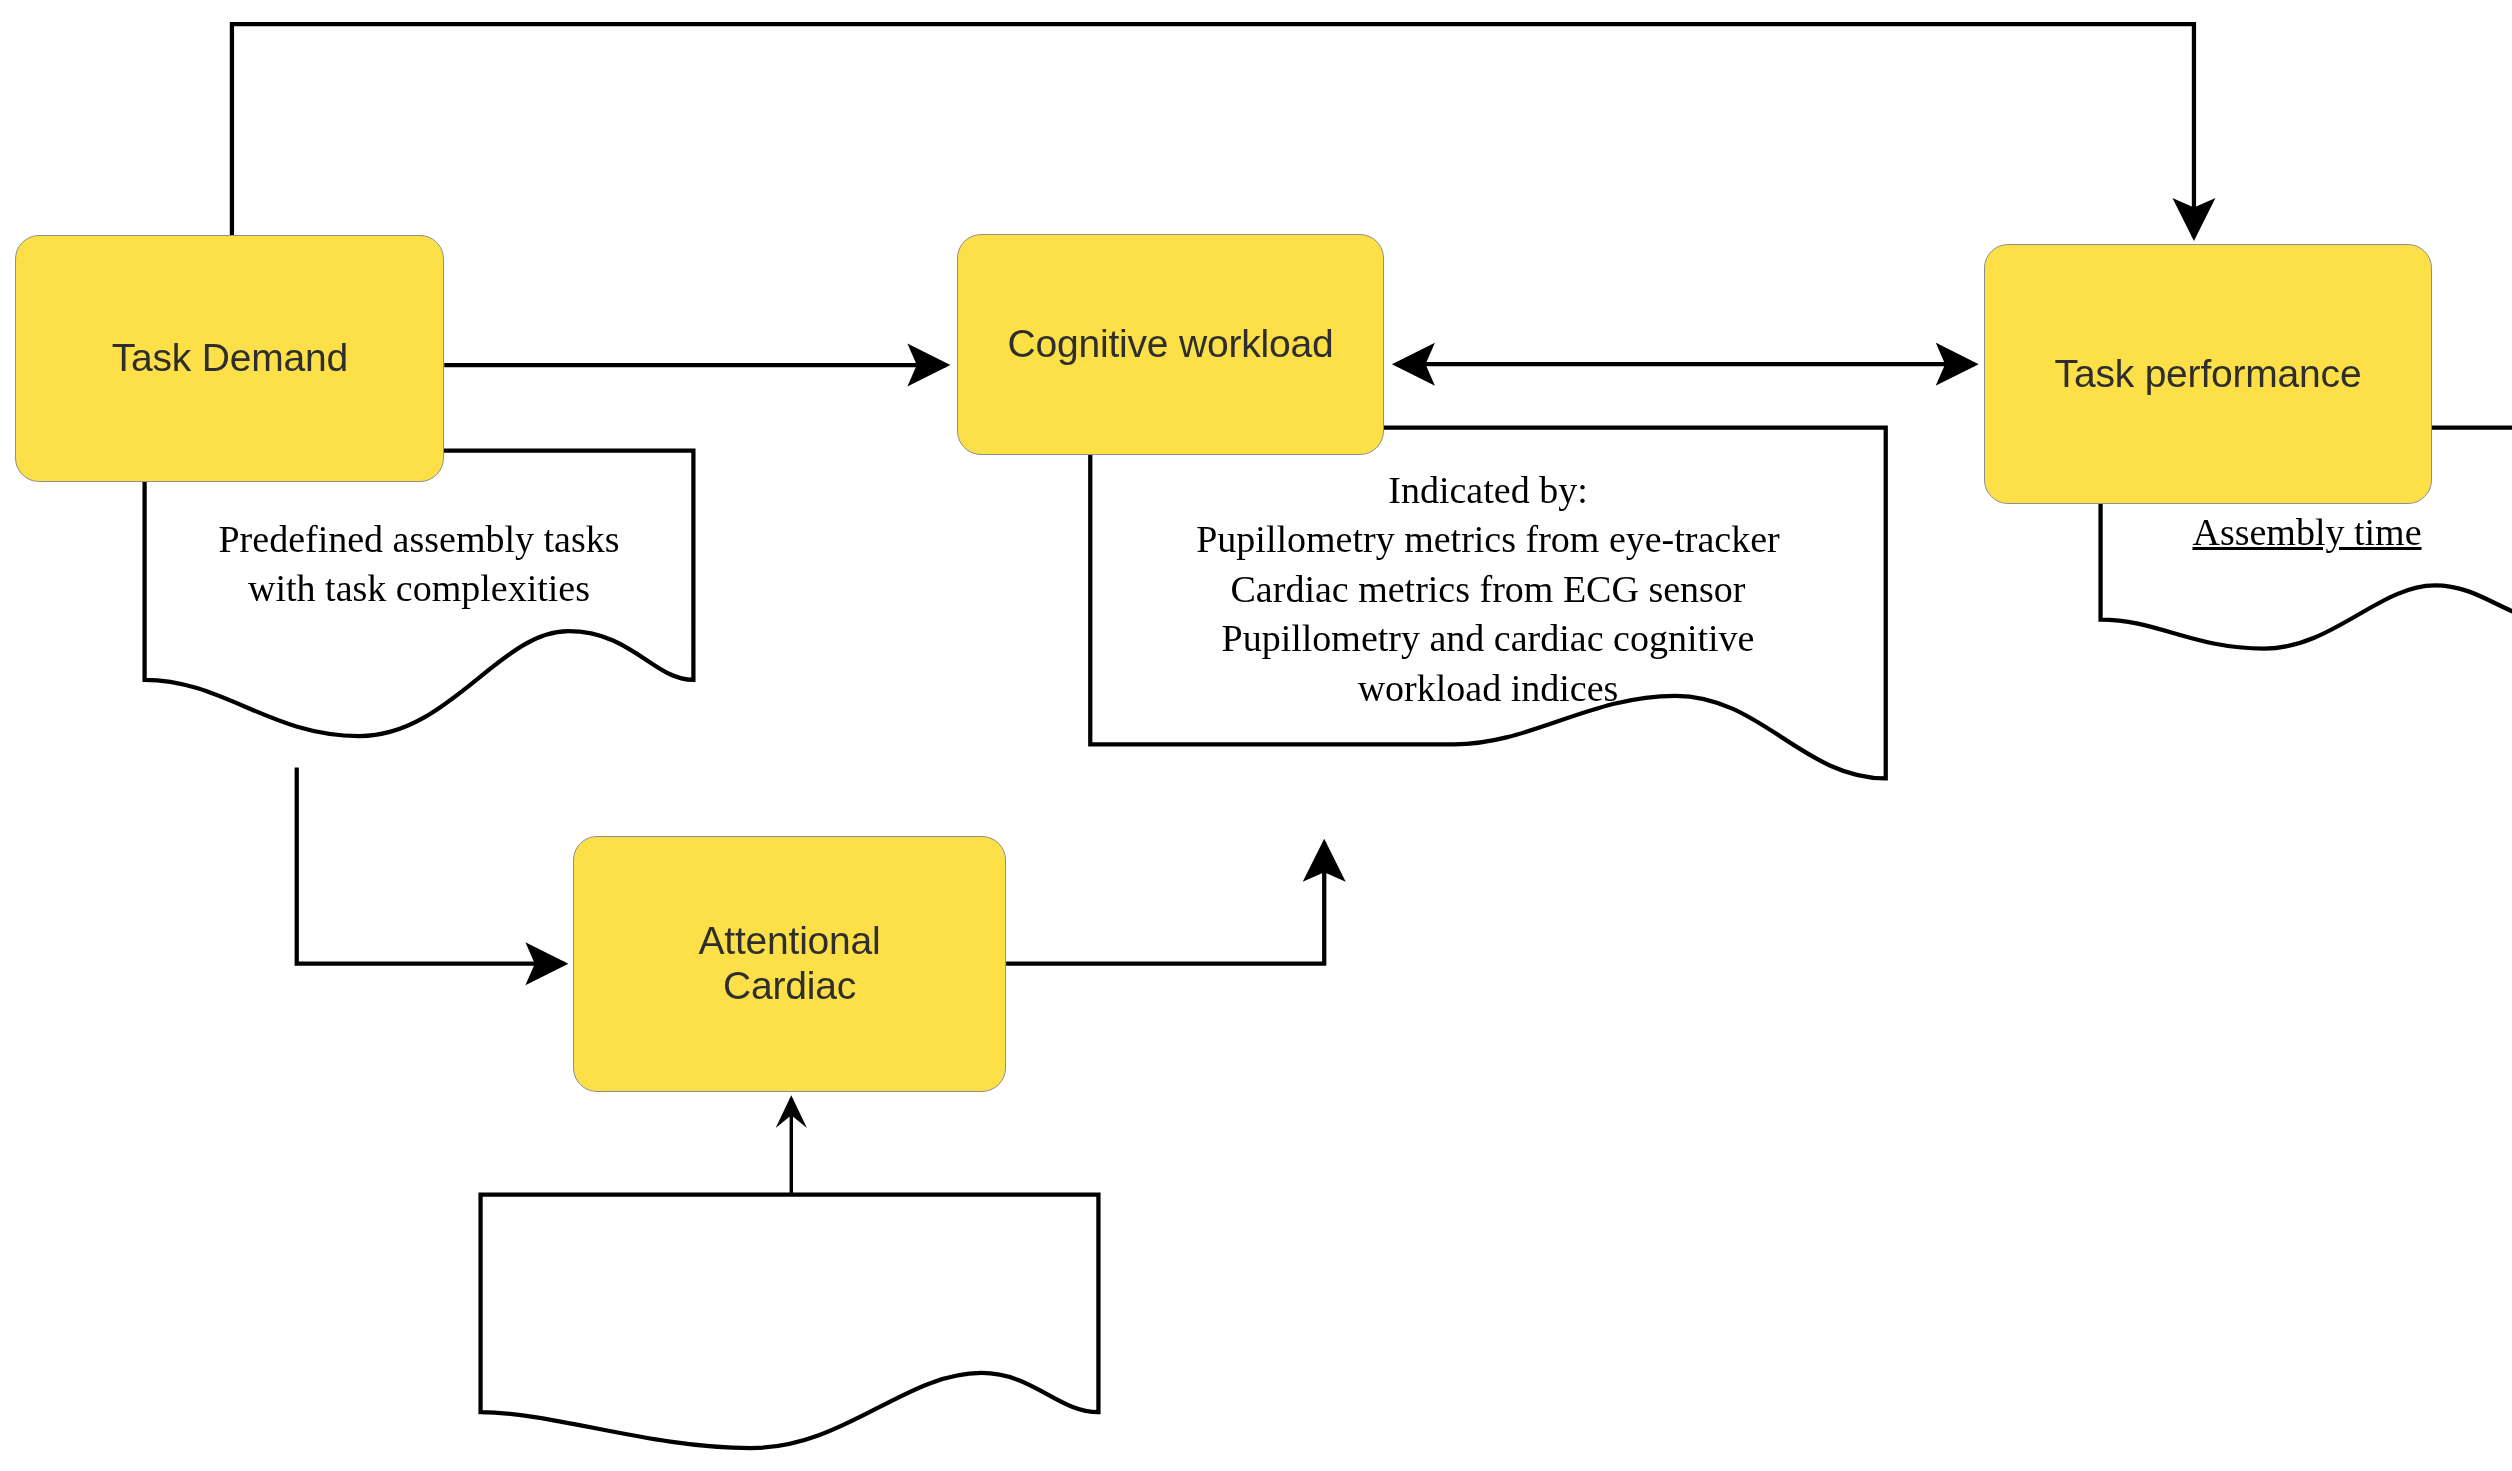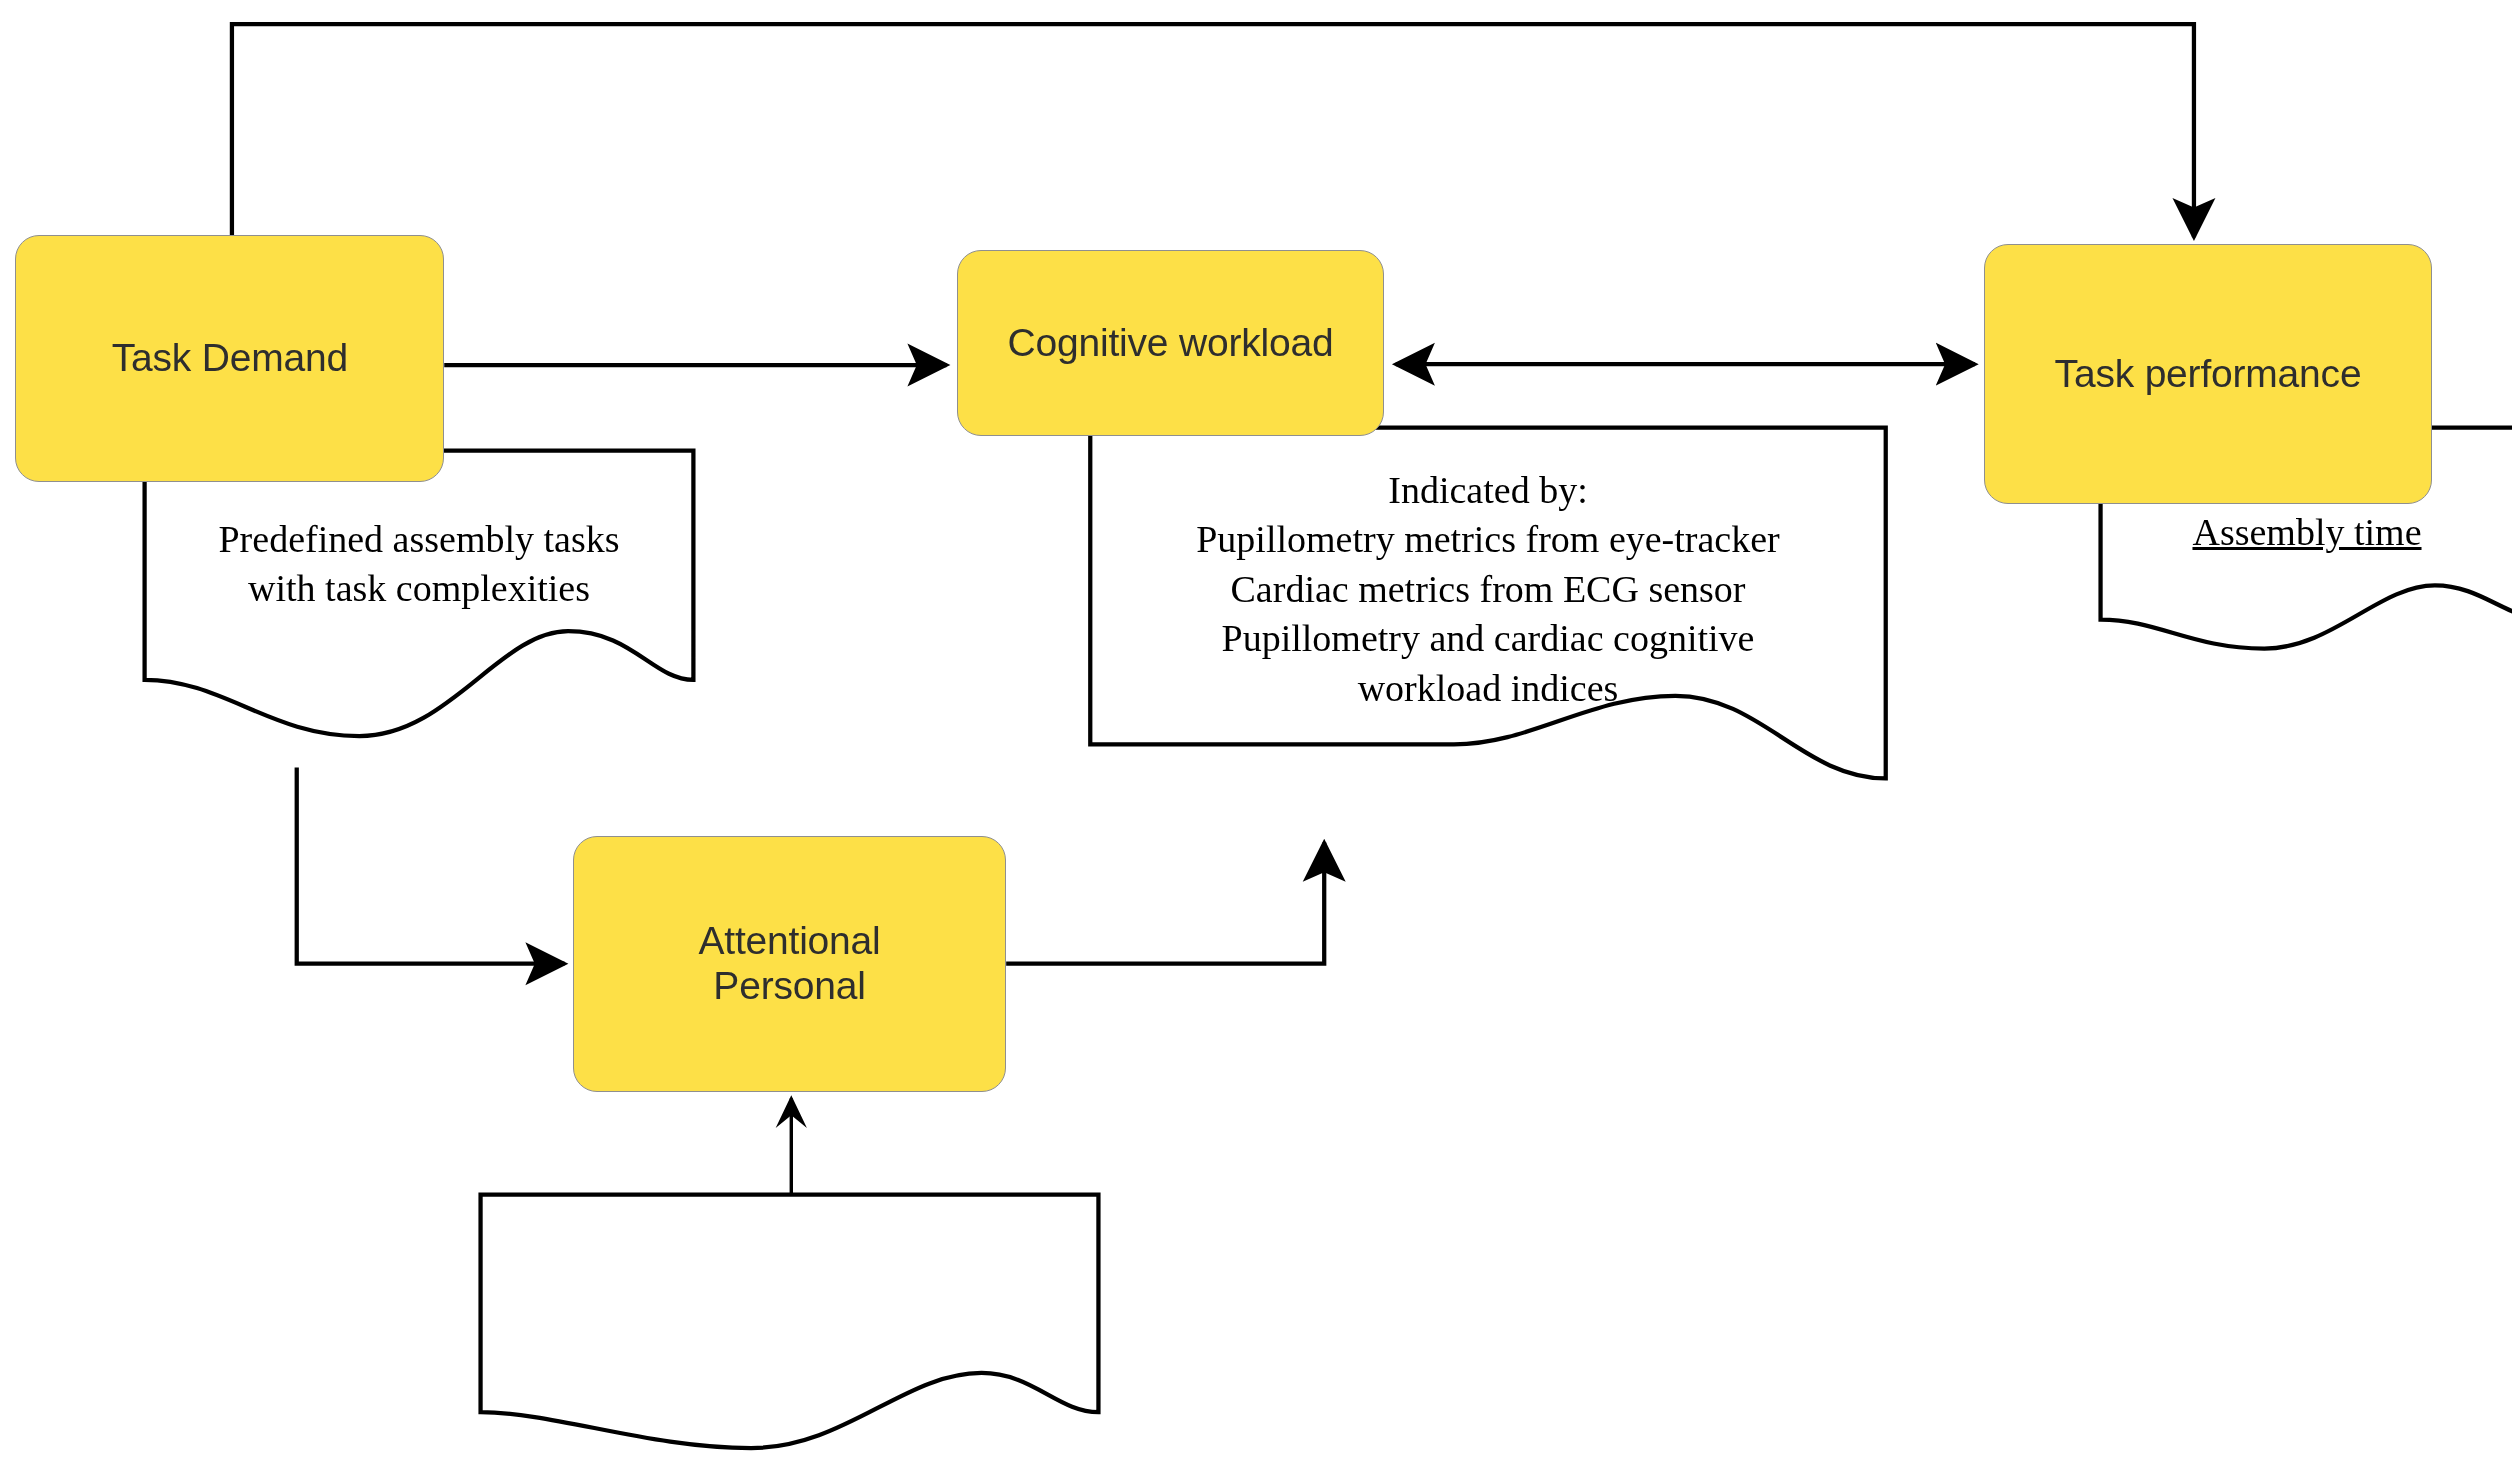--- a/index.html
+++ b/index.html
@@ -151,28 +151,28 @@
                  C 680 258 650 212 590 212
                  C 500 212 430 300 320 300
                  C 200 300 90 258 3 258 Z" fill="#ffffff" stroke="#000000" stroke-width="5"></path>
       </svg>
     </div>
 
     <div class="node" style="left:15.3px; top:235px; width:429px; height:247px;">
       <span>Task Demand</span>
     </div>
 
-    <div class="node" style="left:957px; top:234px; width:427px; height:186px;margin-top:16px;">
+    <div class="node" style="left:957px; top:234px; width:427px; height:221px;">
       <span>Cognitive workload</span>
     </div>
 
     <div class="node" style="left:1984px; top:244px; width:448px; height:260px;align-items:center;">
       <span>Task performance</span>
     </div>
 
     <div class="node" style="left:573px; top:836px; width:433px; height:256px; white-space:pre-line;">
       <span>Attentional
-Personal</span>
+Cardiac</span>
     </div>
 
   </div>
 </div>
 
 
 </body></html>

